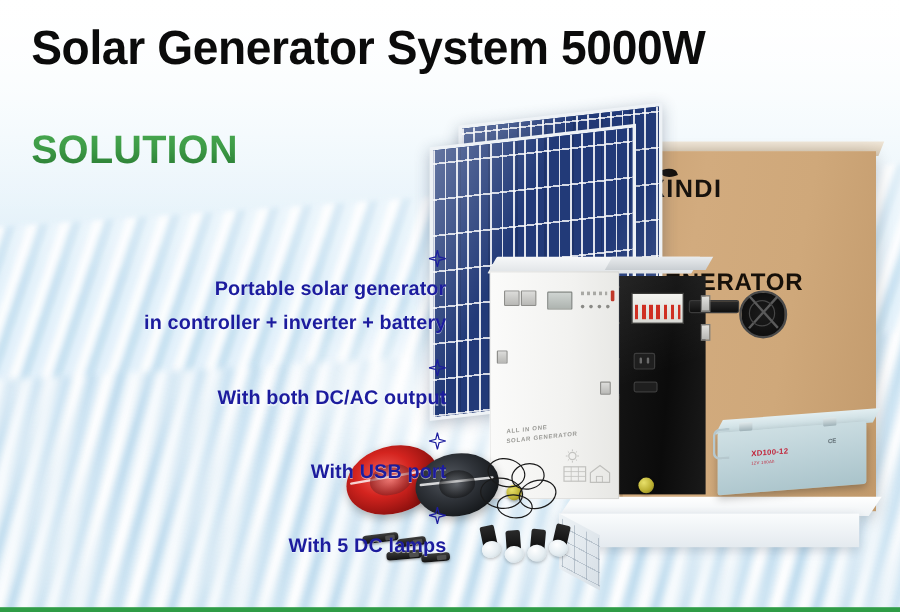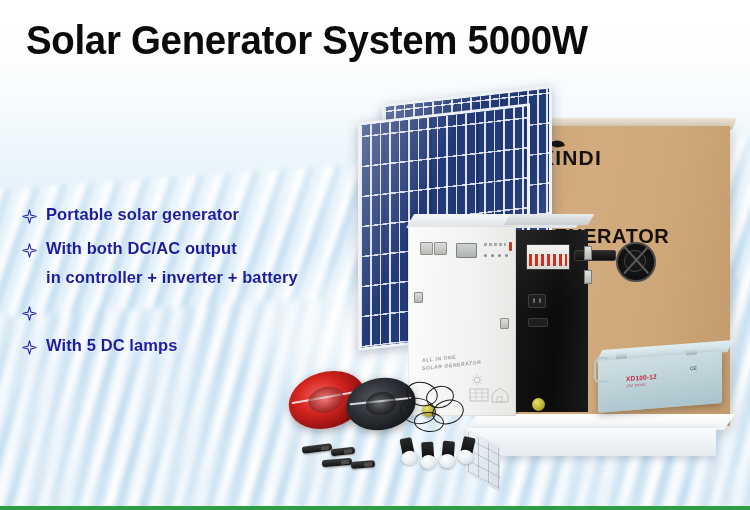--- a/index.html
+++ b/index.html
@@ -39,21 +39,21 @@
 
   .subtitle{position:absolute;left:26px;top:108px;
     font-size:33px;font-weight:700;line-height:1.03;letter-spacing:.2px;
     background:linear-gradient(180deg,#49a851 0%,#3d9b46 45%,#297a33 100%);
     -webkit-background-clip:text;background-clip:text;color:transparent;
     -webkit-text-fill-color:transparent;}
   .subtitle .l2{display:block;}
 
   
   .features{position:absolute;left:22px;top:205px;width:350px;}
-  .feat{display:flex;align-items:center;gap:9px;margin-bottom:15px;}
+  .feat{display:flex;align-items:flex-end;gap:9px;margin-bottom:15px;flex-direction:column;}
   .feat .star{flex:0 0 auto;width:15px;height:15px;margin-top:3px;position:relative;}
   .feat .star svg{display:block;}
   .feat .txt{font-size:16.5px;font-weight:700;color:#1c1c9e;line-height:1.18;
     letter-spacing:.1px;text-shadow:0 1px 0 rgba(255,255,255,.5);}
   .feat.cont{margin-left:24px;margin-top:-6px;margin-bottom:16px;}
 
   
   .carton{position:absolute;left:516px;top:126px;width:214px;height:300px;
     background:linear-gradient(100deg,#c9a173 0%,#d2ab7e 28%,#cfa87a 62%,#c29a6c 100%);
     box-shadow:0 4px 14px rgba(0,0,0,.22);}
@@ -345,52 +345,54 @@
     </div>
     <div class="lamp" style="left:67px;top:55px;transform:rotate(13deg);">
       <div class="lamp-body"></div>
       <div class="lamp-bulb"></div>
     </div>
   </div>
 
   <div class="title">Solar Generator System 5000W</div>
 
   <div class="subtitle">
+    <span class="l2">SOLUTION</span>
   </div>
 
   <div class="features">
     <div class="feat">
       <span class="star">
         <svg width="15" height="15" viewBox="0 0 16 16">
             <path d="M8 0.6 L9.5 6.5 L15.4 8 L9.5 9.5 L8 15.4 L6.5 9.5 L0.6 8 L6.5 6.5 Z" fill="none" stroke="#1c1c9e" stroke-width="1.1"></path>
           </svg>
       </span>
       <span class="txt">Portable solar generator</span>
     </div>
 
 
+    <div class="feat cont">
+      <span class="txt">in controller + inverter + battery</span>
+    </div>
+
     <div class="feat">
       <span class="star">
         <svg width="15" height="15" viewBox="0 0 16 16">
             <path d="M8 0.6 L9.5 6.5 L15.4 8 L9.5 9.5 L8 15.4 L6.5 9.5 L0.6 8 L6.5 6.5 Z" fill="none" stroke="#1c1c9e" stroke-width="1.1"></path>
           </svg>
       </span>
       <span class="txt">With both DC/AC output</span>
     </div>
 
-    <div class="feat cont">
-      <span class="txt">in controller + inverter + battery</span>
-    </div>
-
     <div class="feat">
       <span class="star">
         <svg width="15" height="15" viewBox="0 0 16 16">
             <path d="M8 0.6 L9.5 6.5 L15.4 8 L9.5 9.5 L8 15.4 L6.5 9.5 L0.6 8 L6.5 6.5 Z" fill="none" stroke="#1c1c9e" stroke-width="1.1"></path>
           </svg>
       </span>
+      <span class="txt">With USB port</span>
     </div>
 
     <div class="feat">
       <span class="star">
         <svg width="15" height="15" viewBox="0 0 16 16">
             <path d="M8 0.6 L9.5 6.5 L15.4 8 L9.5 9.5 L8 15.4 L6.5 9.5 L0.6 8 L6.5 6.5 Z" fill="none" stroke="#1c1c9e" stroke-width="1.1"></path>
           </svg>
       </span>
       <span class="txt">With 5 DC lamps</span>
     </div>

